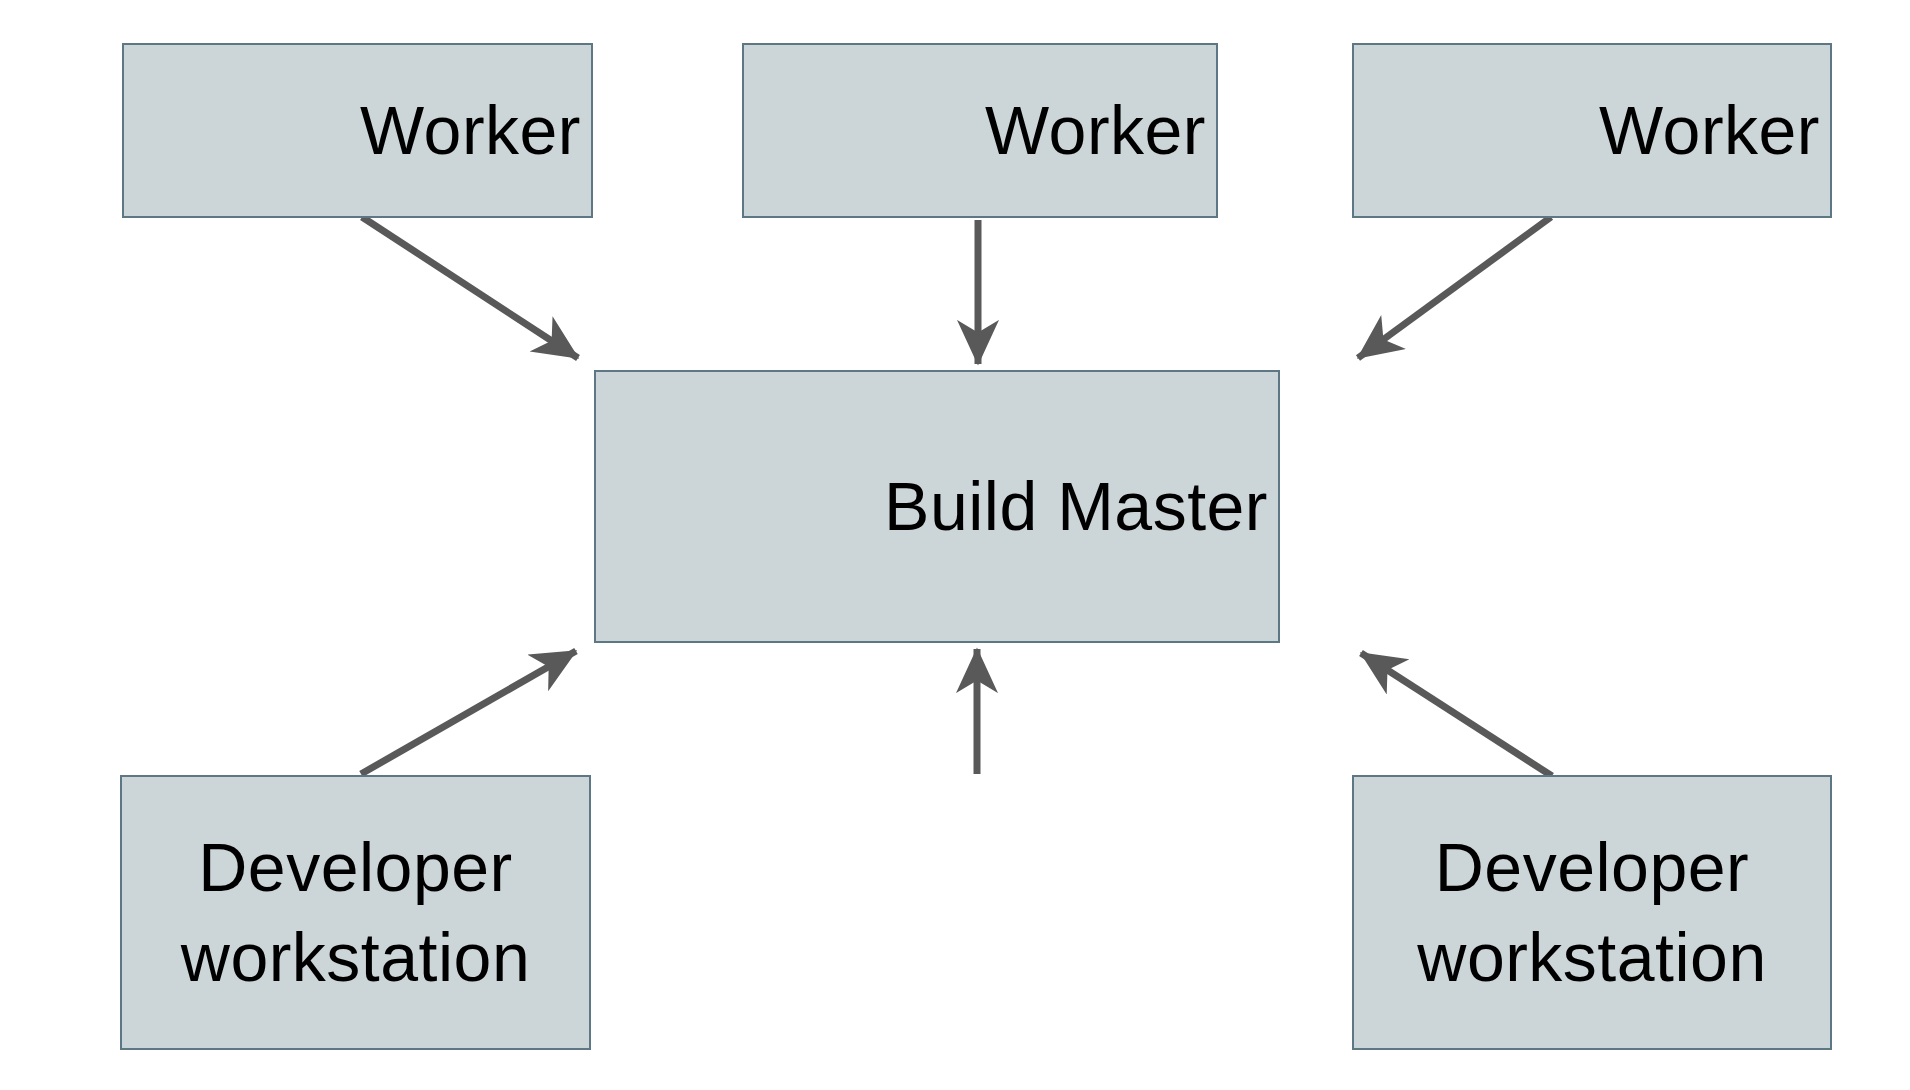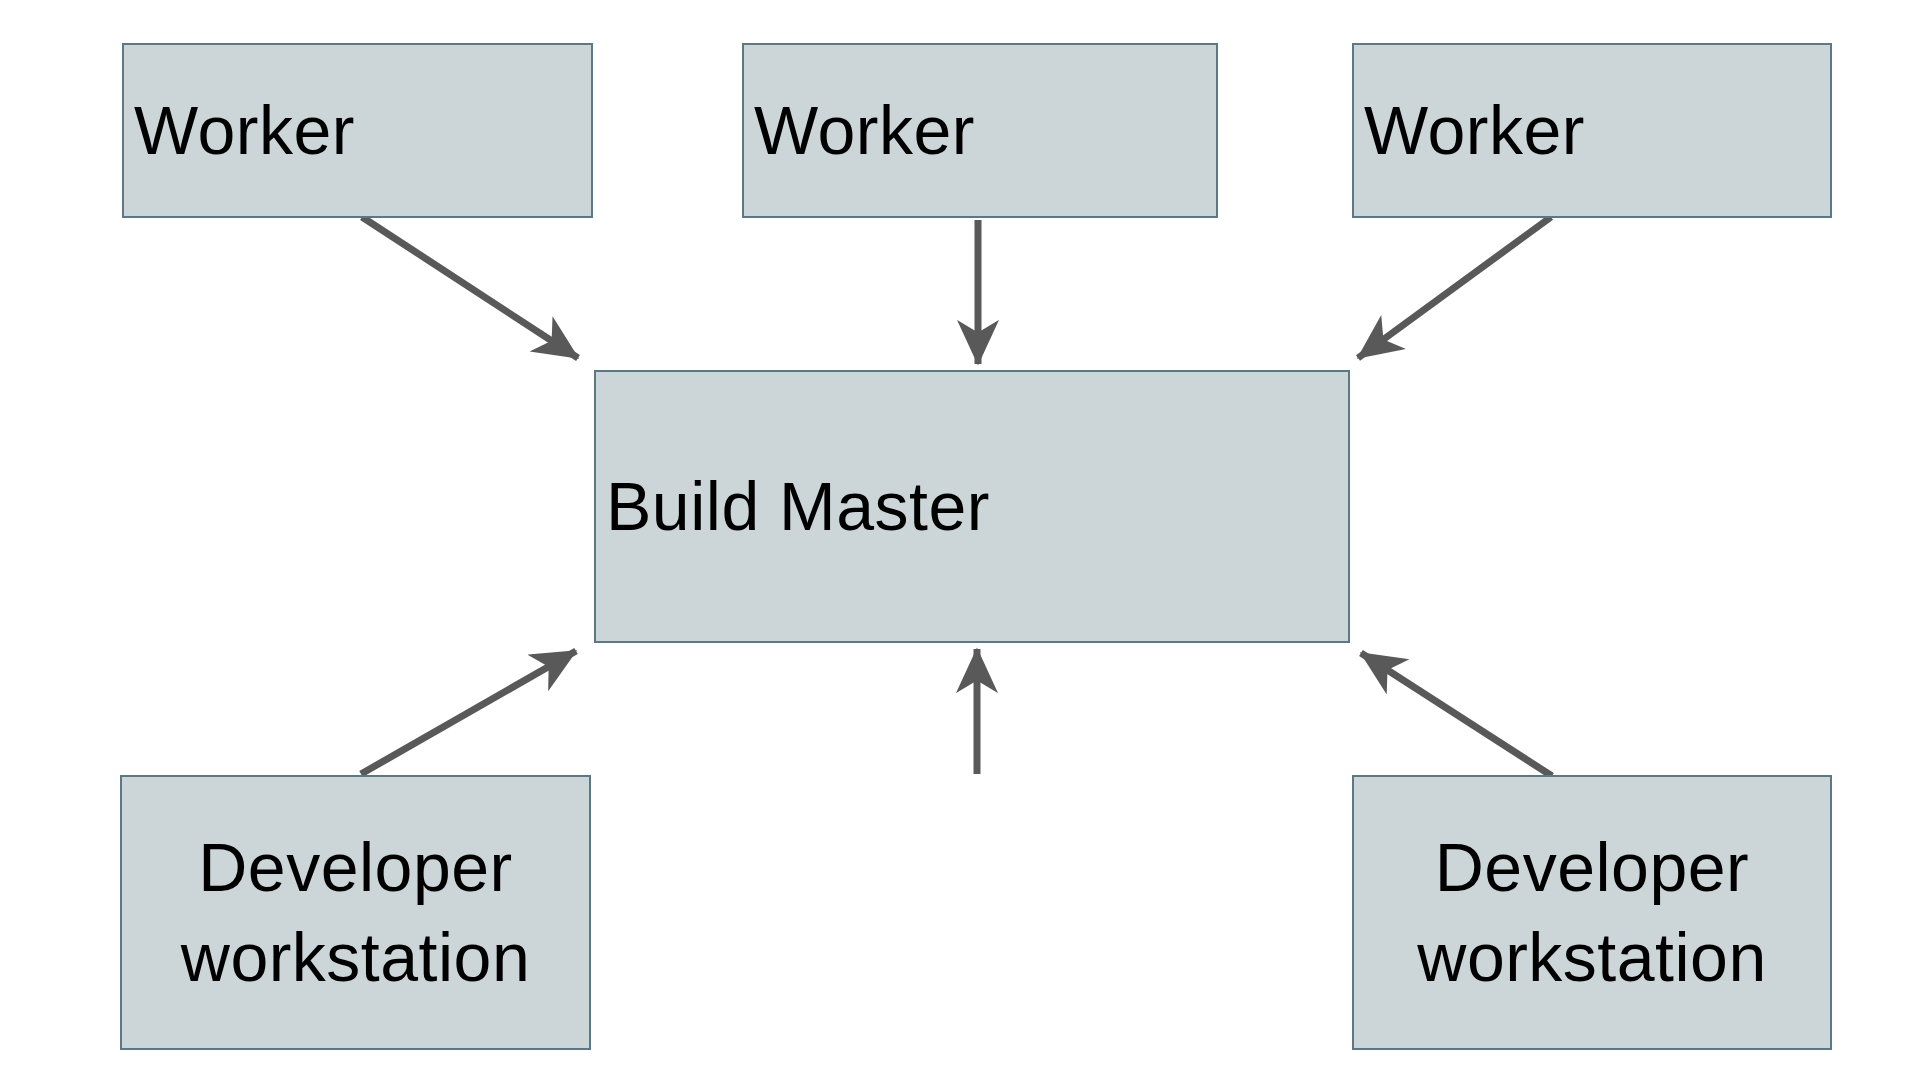--- a/index.html
+++ b/index.html
@@ -21,33 +21,33 @@
     width: 1910px;
     height: 1090px;
   }
   .node {
     position: absolute;
     box-sizing: border-box;
     background: #ccd6d9;
     border: 2px solid #5d7785;
     display: flex;
     align-items: center;
-    justify-content: flex-start;
+    justify-content: flex-end;
     text-align: center;
     color: #000000;
     font-size: 68px;
     line-height: 1.32;
     letter-spacing: 0.5px;
   }
   
   .worker-1 { left: 122px;  top: 43px;  width: 471px; height: 175px; }
   .worker-2 { left: 742px;  top: 43px;  width: 476px; height: 175px; }
   .worker-3 { left: 1352px; top: 43px;  width: 480px; height: 175px; }
   
-  .build-master { left: 594px; top: 370px; width: 756px; height: 273px; }
+  .build-master { left: 594px; top: 370px; width: 686px; height: 273px; }
   
   .dev-left  { left: 120px;  top: 775px; width: 471px; height: 275px; }
   .ci-server { left: 742px;  top: 775px; width: 476px; height: 274px; }
   .dev-right { left: 1352px; top: 775px; width: 480px; height: 275px; }
 
   .node .label { display: block; padding: 0 10px; }
 </style>
 </head>
 <body>
 

